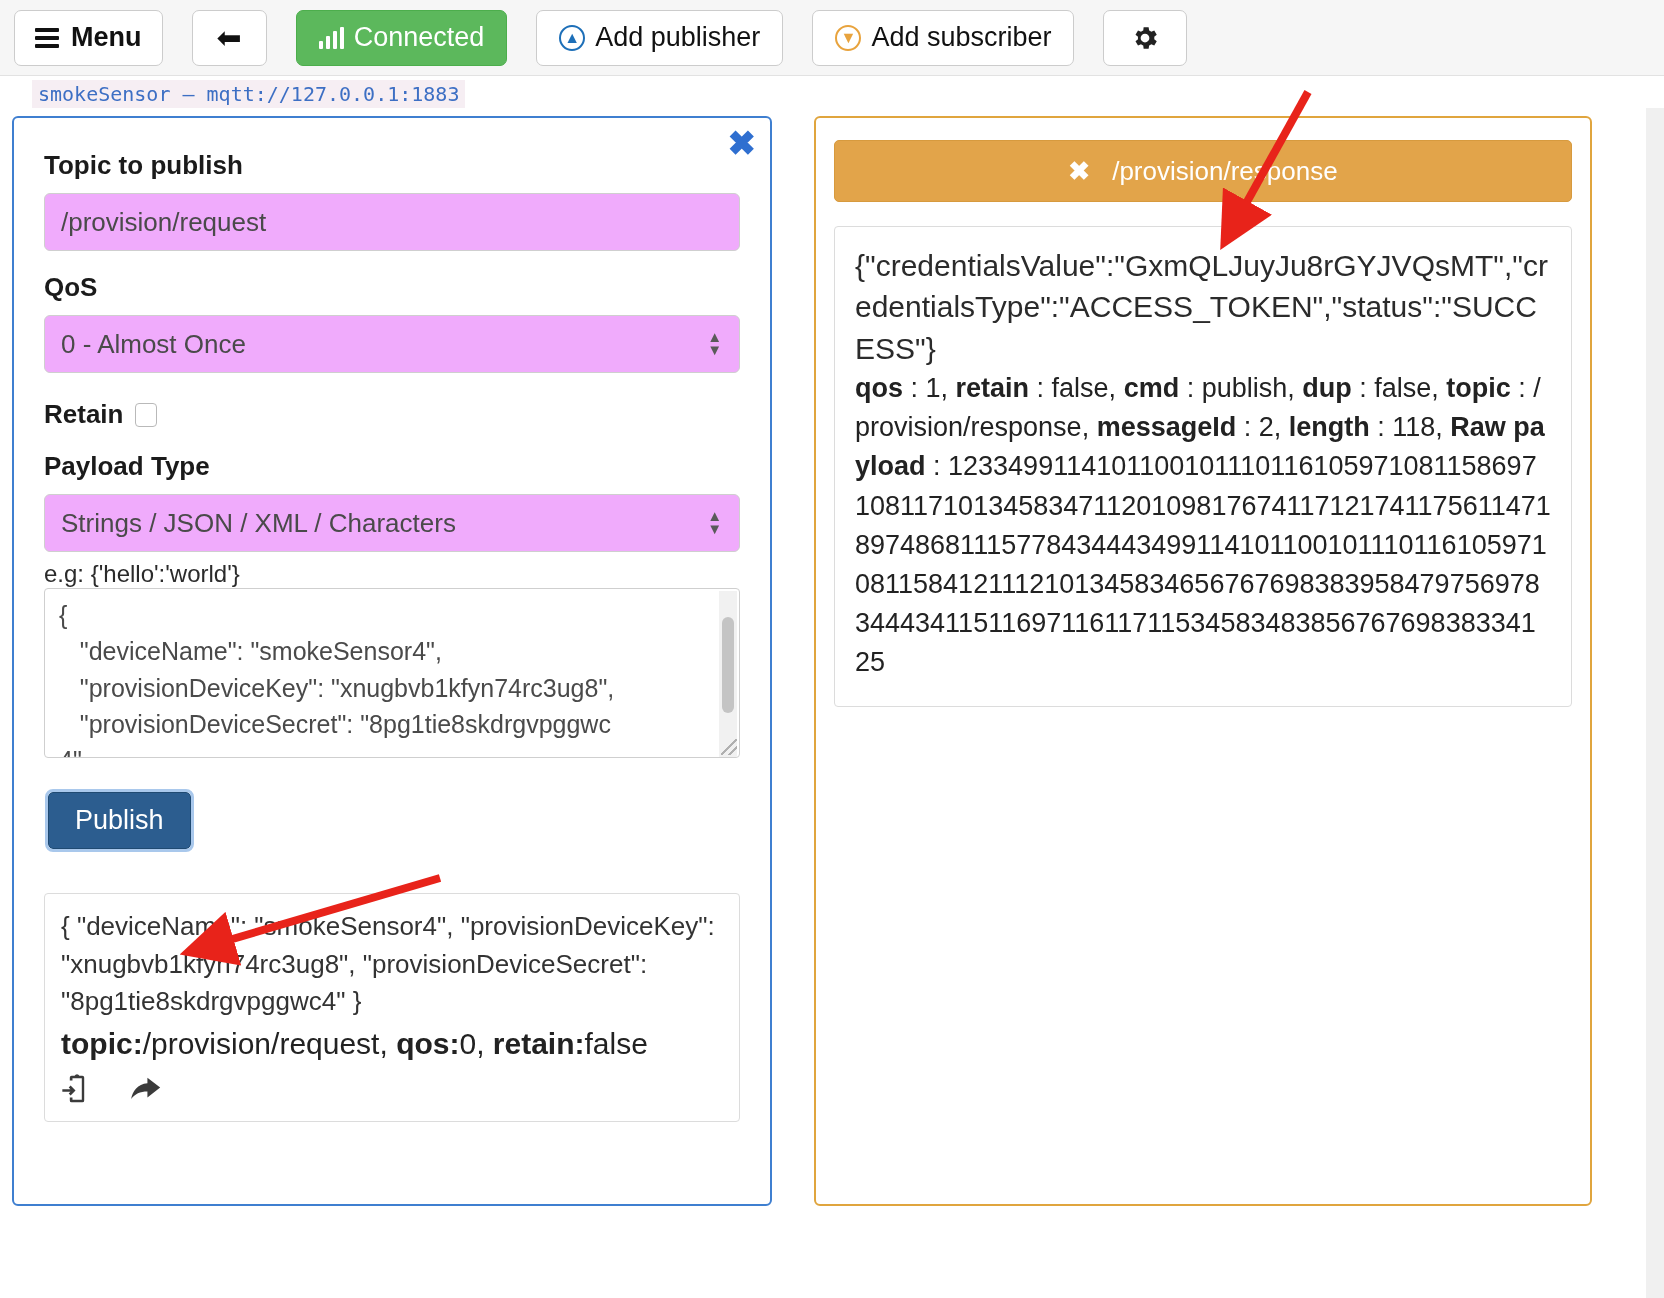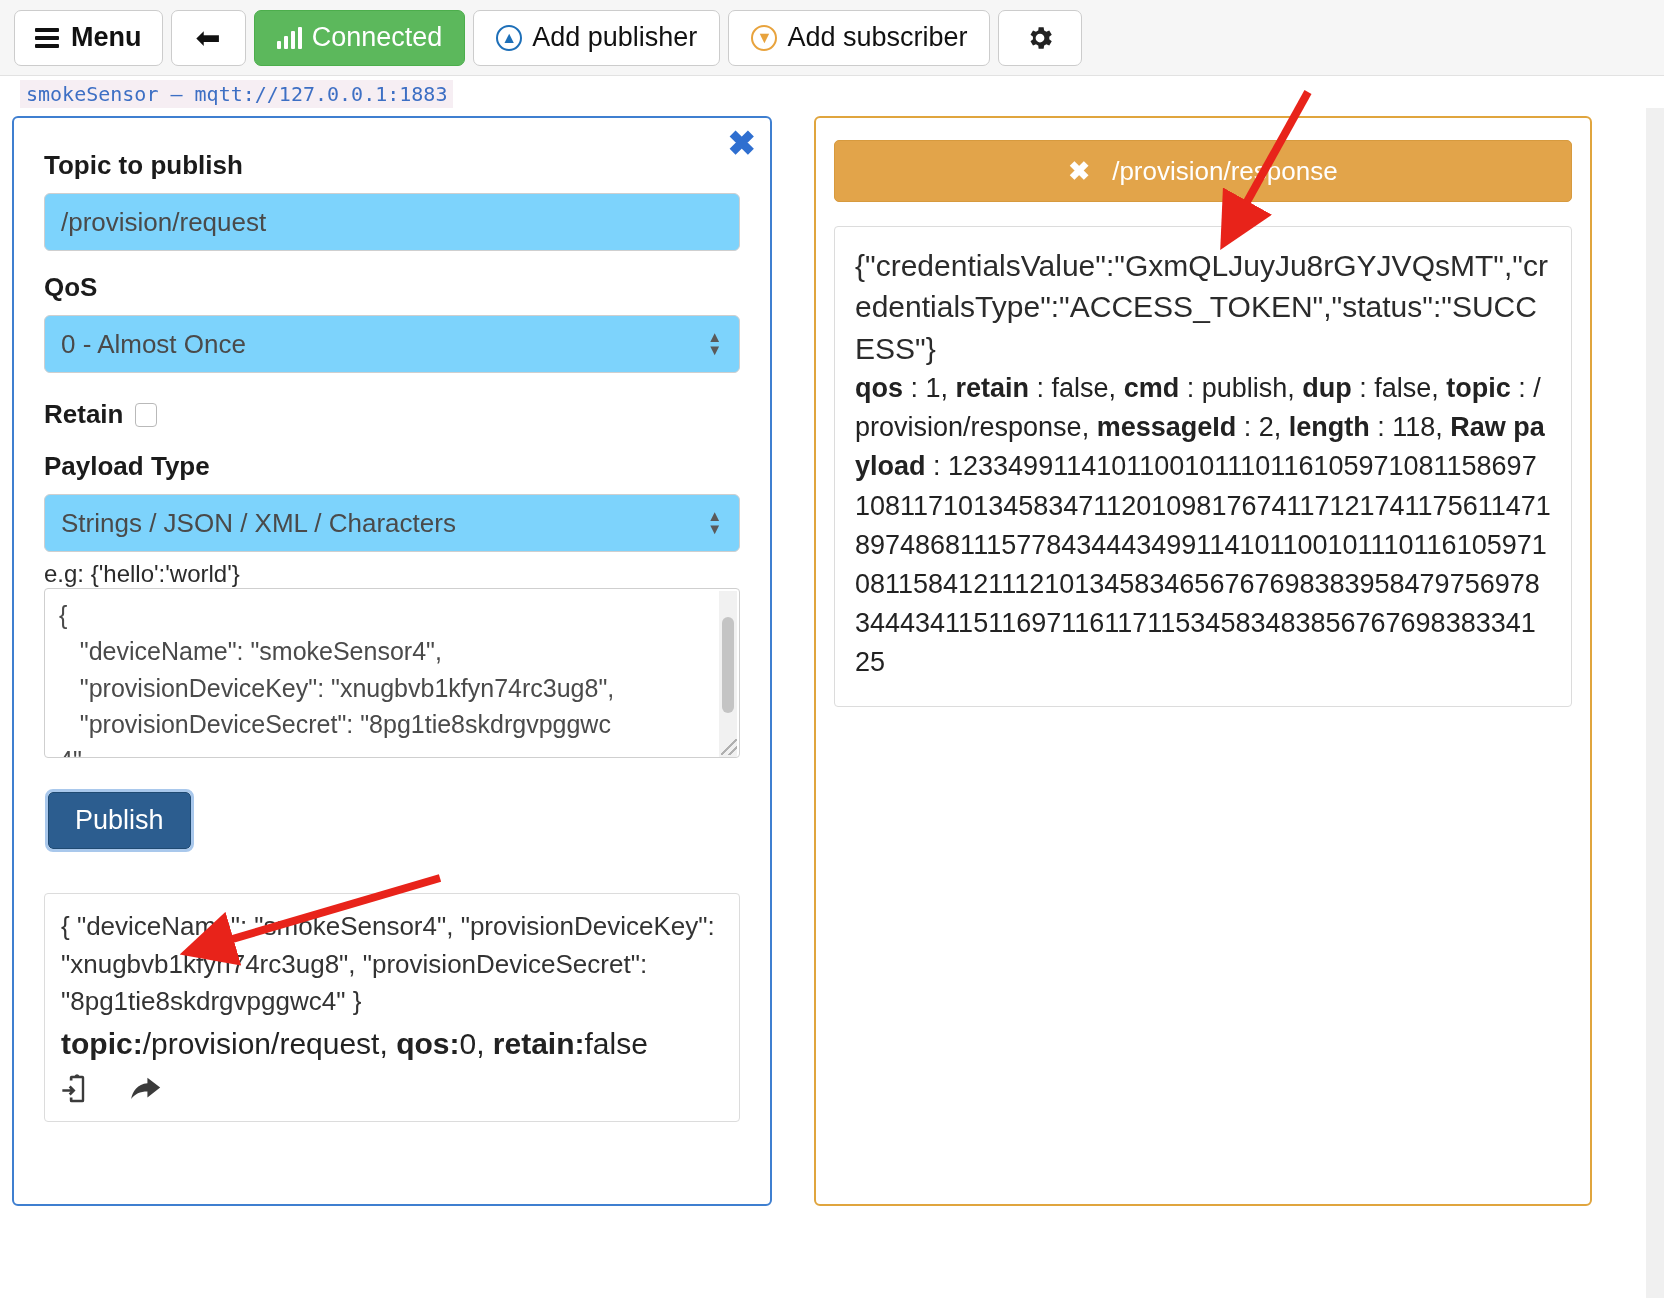--- a/index.html
+++ b/index.html
@@ -13,21 +13,21 @@
   }
 
   
   .toolbar {
     height: 76px;
     background: #f6f6f6;
     border-bottom: 1px solid #e2e2e2;
     display: flex;
     align-items: center;
     padding: 0 14px;
-    gap: 8px;
+    gap: 29px;
   }
   .tbtn {
     height: 56px;
     background: #ffffff;
     border: 1px solid #cccccc;
     border-radius: 7px;
     display: flex;
     align-items: center;
     justify-content: center;
     gap: 10px;
@@ -61,21 +61,21 @@
     width: 26px; height: 26px; border-radius: 50%;
     border: 2.5px solid currentColor;
     display: flex; align-items: center; justify-content: center;
     font-size: 16px; line-height: 1;
   }
   .circ.up { color: #1d6fb8; }
   .circ.down { color: #e8a33d; }
 
   
   .connbar {
-    padding: 6px 18px 4px 20px;
+    padding: 6px 18px 4px 32px;
     background: #ffffff;
   }
   .connbar span {
     font-family: "DejaVu Sans Mono", monospace;
     font-size: 20px;
     color: #3d6fc4;
     background: #f6eef3;
     padding: 2px 6px;
   }
 
@@ -115,21 +115,21 @@
   .field-label.first { margin-top: 6px; }
   .text-input {
     width: 100%;
     height: 58px;
     border: 1px solid #cfcfcf;
     border-radius: 6px;
     font-size: 26px;
     color: #4a4a4a;
     padding: 0 16px;
     font-family: "Liberation Sans", sans-serif;
-    background: #7dd3fc;
+    background: #f0abfc;
     outline: none;
   }
   .select-wrap { position: relative; }
   .select-wrap .spin {
     position: absolute;
     right: 18px; top: 50%;
     transform: translateY(-50%);
     font-size: 15px;
     line-height: 0.85;
     color: #5a5a5a;

